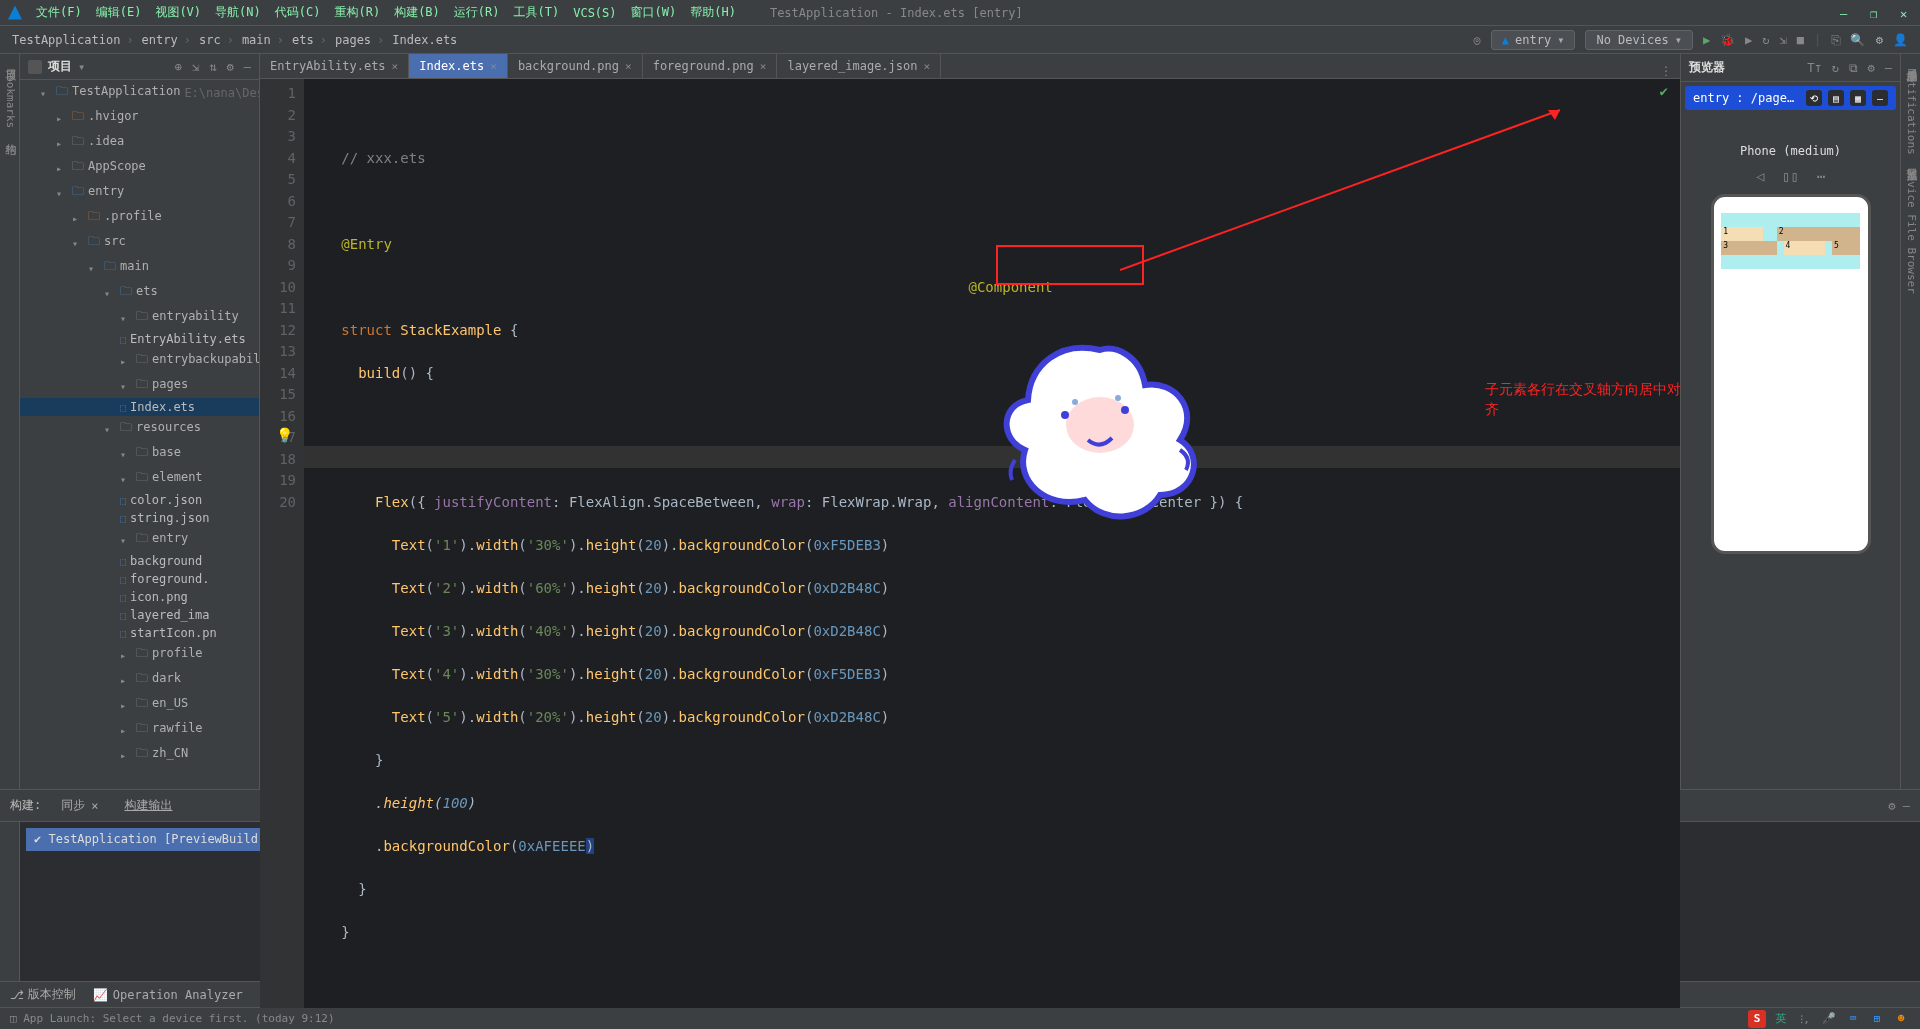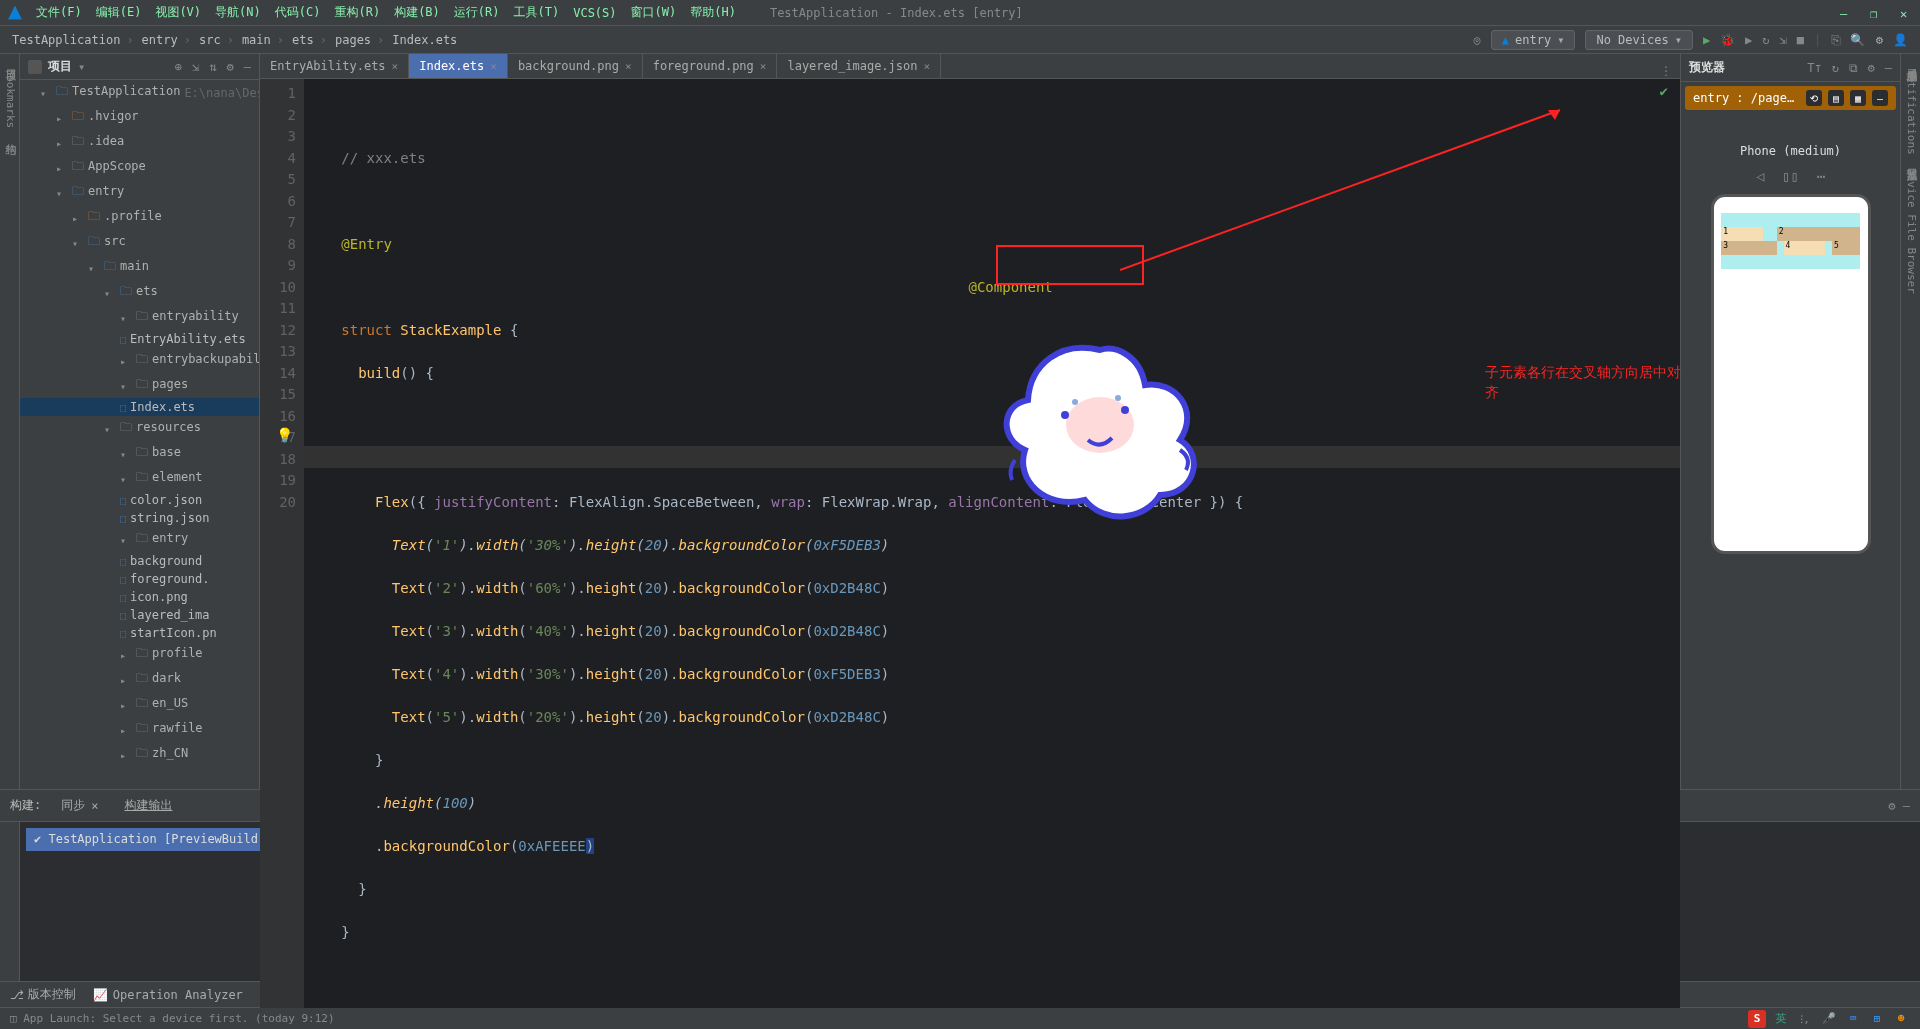--- a/index.html
+++ b/index.html
@@ -70,21 +70,21 @@
 .chk{position:absolute;color:#59a869;font-size:14px;}
 
 
 .rightstrip{width:20px;background:#3c3f41;border-left:1px solid #555;writing-mode:vertical-rl;font-size:11px;color:#888;padding:8px 2px;}
 
 
 .preview{width:220px;background:#3c3f41;border-left:1px solid #555;display:flex;flex-direction:column;}
 .pv-hd{height:28px;display:flex;align-items:center;padding:0 8px;gap:8px;border-bottom:1px solid #555;}
 .pv-hd .t{color:#ddd;font-weight:bold;}
 .pv-hd .r{margin-left:auto;display:flex;gap:10px;color:#888;}
-.pv-dd{margin:4px;background:#a16207;padding:4px 8px;border-radius:3px;color:#fff;display:flex;align-items:center;}
+.pv-dd{margin:4px;background:#1d4ed8;padding:4px 8px;border-radius:3px;color:#fff;display:flex;align-items:center;}
 .pv-dd .r{margin-left:auto;display:flex;gap:6px;}
 .pv-dd .sq{width:16px;height:16px;background:#2b2d30;border-radius:3px;display:flex;align-items:center;justify-content:center;font-size:10px;}
 .pv-lbl{text-align:center;color:#ddd;padding:30px 0 10px;}
 .pv-nav{display:flex;justify-content:center;gap:18px;color:#888;font-size:14px;padding-bottom:10px;}
 .phone{margin:0 auto;width:160px;height:360px;border:3px solid #555;border-radius:14px;background:#fff;overflow:hidden;position:relative;}
 .phone .flx{position:absolute;top:16px;left:5%;width:90%;height:56px;background:#afeeee;display:flex;flex-wrap:wrap;align-content:center;justify-content:space-between;font-size:8px;color:#000;}
 .flx .b{height:14px;display:flex;align-items:flex-start;padding-left:2px;}
 .b1{width:30%;background:#f5deb3;} .b2{width:60%;background:#d2b48c;} .b3{width:40%;background:#d2b48c;} .b4{width:30%;background:#f5deb3;} .b5{width:20%;background:#d2b48c;}
 
 
@@ -360,21 +360,21 @@
 <span class="bulb" style="left: -28px; top: 346px; display: block;">💡</span>
 <span style="display: block;">   <span class="c-cm">// xxx.ets</span></span>
 <span style="display: block;"> </span>
 <span style="display: block;">   <span class="c-ann">@Entry</span></span>
 <span style="display: block; text-align: center;">   <span class="c-ann">@Component</span></span>
 <span style="display: block;">   <span class="c-kw">struct</span> <span class="c-cls">StackExample</span> {</span>
 <span style="display: block;">     <span class="c-fn">build</span>() {</span>
 <span style="display: block;"> </span>
 <span style="display: block;"> </span>
 <span style="display: block;">       <span class="c-cls">Flex</span>({ <span class="c-pr">justifyContent</span>: <span class="c-ty">FlexAlign</span>.<span class="c-ty">SpaceBetween</span>, <span class="c-pr">wrap</span>: <span class="c-ty">FlexWrap</span>.<span class="c-ty">Wrap</span>, <span class="c-pr">alignContent</span>: <span class="c-ty">FlexAlign</span>.<span class="c-ty">Center</span> }) {</span>
-<span style="display: block; font-style: italic;">         <span class="c-cls">Text</span>(<span class="c-str">'1'</span>).<span class="c-fn">width</span>(<span class="c-str">'30%'</span>).<span class="c-fn">height</span>(<span class="c-num">20</span>).<span class="c-fn">backgroundColor</span>(<span class="c-num">0xF5DEB3</span>)</span>
+<span style="display: block;">         <span class="c-cls">Text</span>(<span class="c-str">'1'</span>).<span class="c-fn">width</span>(<span class="c-str">'30%'</span>).<span class="c-fn">height</span>(<span class="c-num">20</span>).<span class="c-fn">backgroundColor</span>(<span class="c-num">0xF5DEB3</span>)</span>
 <span style="display: block;">         <span class="c-cls">Text</span>(<span class="c-str">'2'</span>).<span class="c-fn">width</span>(<span class="c-str">'60%'</span>).<span class="c-fn">height</span>(<span class="c-num">20</span>).<span class="c-fn">backgroundColor</span>(<span class="c-num">0xD2B48C</span>)</span>
 <span style="display: block;">         <span class="c-cls">Text</span>(<span class="c-str">'3'</span>).<span class="c-fn">width</span>(<span class="c-str">'40%'</span>).<span class="c-fn">height</span>(<span class="c-num">20</span>).<span class="c-fn">backgroundColor</span>(<span class="c-num">0xD2B48C</span>)</span>
 <span style="display: block;">         <span class="c-cls">Text</span>(<span class="c-str">'4'</span>).<span class="c-fn">width</span>(<span class="c-str">'30%'</span>).<span class="c-fn">height</span>(<span class="c-num">20</span>).<span class="c-fn">backgroundColor</span>(<span class="c-num">0xF5DEB3</span>)</span>
 <span style="display: block;">         <span class="c-cls">Text</span>(<span class="c-str">'5'</span>).<span class="c-fn">width</span>(<span class="c-str">'20%'</span>).<span class="c-fn">height</span>(<span class="c-num">20</span>).<span class="c-fn">backgroundColor</span>(<span class="c-num">0xD2B48C</span>)</span>
 <span style="display: block;">       }</span>
 <span style="display: block; font-style: italic;">       .<span class="c-fn">height</span>(<span class="c-num">100</span>)</span>
 <span style="display: block;">       .<span class="c-fn">backgroundColor</span>(<span class="c-num">0xAFEEEE</span><span style="background:#214283">)</span></span>
 <span style="display: block;">     }</span>
 <span style="display: block;">   }</span>
 <div class="redbox" style="left:692px;top:166px;width:148px;height:40px"></div>
@@ -421,21 +421,21 @@
   </div>
 
   <div class="rightstrip">应用服务市场  Notifications  预览器  Device File Browser</div>
 </div>
 
 <svg style="position:absolute;left:1120px;top:100px;width:460px;height:200px;pointer-events:none">
   <line x1="0" y1="170" x2="440" y2="10" stroke="#ff2222" stroke-width="2"></line>
   <polygon points="440,10 428,10 435,20" fill="#ff2222"></polygon>
 </svg>
 
-<div class="anntext" style="left:1485px;top:362px;width:200px">子元素各行在交叉轴方向居中对齐</div>
+<div class="anntext" style="left:1485px;top:379px;width:200px">子元素各行在交叉轴方向居中对齐</div>
 
 <svg class="cartoon" viewBox="0 0 240 200">
   <path d="M120 20 C80 10 50 35 48 70 C20 75 20 110 45 120 C35 150 65 180 105 170 C125 195 165 190 180 165 C215 165 225 125 200 110 C220 80 195 50 165 55 C160 25 135 15 120 20 Z" fill="#ffffff" stroke="#4040d8" stroke-width="6"></path>
   <ellipse cx="120" cy="95" rx="34" ry="28" fill="#fbb" opacity="0.55"></ellipse>
   <circle cx="85" cy="85" r="4" fill="#4040d8"></circle>
     <circle cx="145" cy="80" r="4" fill="#4040d8"></circle>
   <circle cx="95" cy="72" r="3" fill="#8ad"></circle>
     <circle cx="138" cy="68" r="3" fill="#8ad"></circle>
   <path d="M108 110 Q120 120 132 108" stroke="#4040d8" stroke-width="4" fill="none"></path>
   <path d="M35 130 Q28 140 32 150" stroke="#4040d8" stroke-width="4" fill="none"></path>

